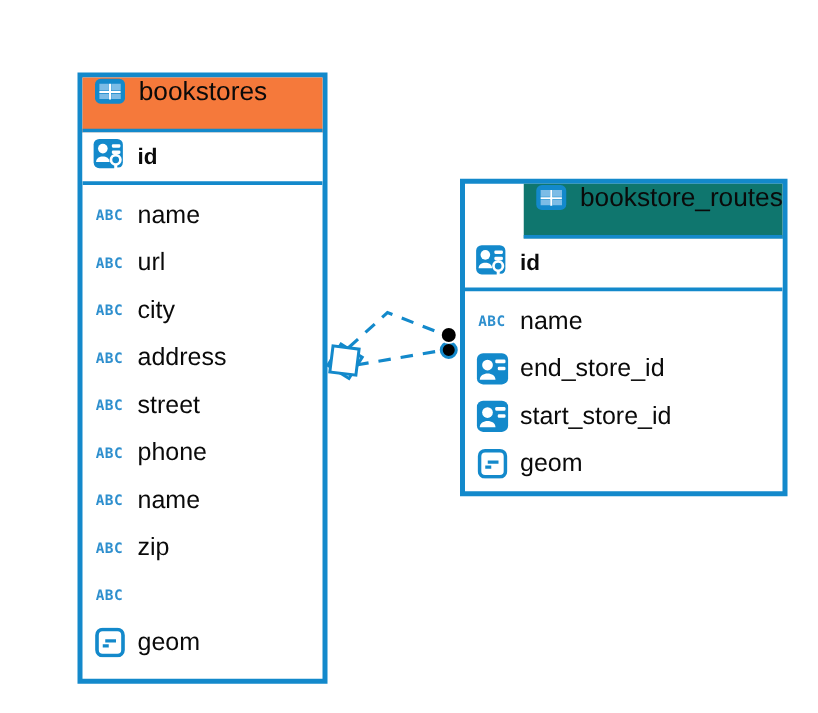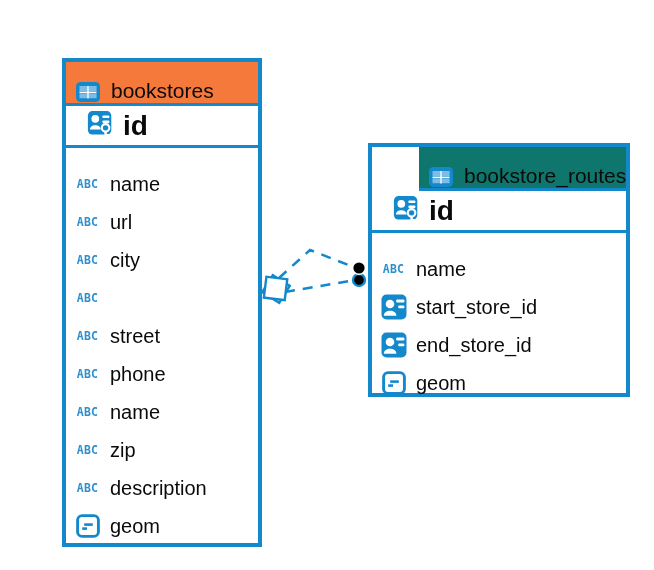--- a/index.html
+++ b/index.html
@@ -22,40 +22,40 @@
     background: #ffffff;
     border: 4px solid #1389CB;
     z-index: 1;
   }
   #tbl-bookstores   { left: 62px;  top: 58px;  width: 200px; height: 489px; }
   #tbl-routes       { left: 368px; top: 143px; width: 262px; height: 254px; }
 
   .hdr {
     height: 44px;
     display: flex;
-    align-items: flex-end;
+    align-items: flex-start;
     gap: 9px;
     padding: 0 7px;
     border-bottom: 3px solid #1389CB;
     font-size: 21px;
     box-sizing: border-box;
   }
   .idrow {
     height: 42px;
     display: flex;
     align-items: center;
     gap: 8px;
-    padding: 0 20px;
+    padding: 0 7px;
     border-bottom: 3px solid #1389CB;
-    font-size: 28px;
+    font-size: 18px;
     font-weight: 700;
     box-sizing: border-box;
     background: #ffffff;
   }
-  .cols { padding: 17px 7px 4px 7px; }
+  .cols { padding: 5px 7px 4px 7px; }
   .colrow {
     height: 38px;
     display: flex;
     align-items: center;
     gap: 8px;
     font-size: 20px;
   }
   .icn { flex: 0 0 auto; display: inline-flex; align-items: center; justify-content: center; width: 29px; }
   .abc {
     flex: 0 0 auto;
@@ -144,40 +144,40 @@
       <div class="colrow">
         <span class="abc">ABC</span>
         <span class="lbl">url</span>
       </div>
       <div class="colrow">
         <span class="abc">ABC</span>
         <span class="lbl">city</span>
       </div>
       <div class="colrow">
         <span class="abc">ABC</span>
+        <span class="lbl">address</span>
       </div>
       <div class="colrow">
         <span class="abc">ABC</span>
         <span class="lbl">street</span>
       </div>
       <div class="colrow">
         <span class="abc">ABC</span>
         <span class="lbl">phone</span>
       </div>
       <div class="colrow">
         <span class="abc">ABC</span>
         <span class="lbl">name</span>
       </div>
       <div class="colrow">
         <span class="abc">ABC</span>
         <span class="lbl">zip</span>
       </div>
       <div class="colrow">
         <span class="abc">ABC</span>
-        <span class="lbl">description</span>
       </div>
       <div class="colrow">
         <span class="icn">
           <svg width="24" height="24">
               <use href="#i-geom"></use>
             </svg>
         </span>
         <span class="lbl">geom</span>
       </div>
     </div>
@@ -204,29 +204,29 @@
       <div class="colrow">
         <span class="abc">ABC</span>
         <span class="lbl">name</span>
       </div>
       <div class="colrow">
         <span class="icn">
           <svg width="26" height="26">
               <use href="#i-fk"></use>
             </svg>
         </span>
-        <span class="lbl">start_store_id</span>
+        <span class="lbl">end_store_id</span>
       </div>
       <div class="colrow">
         <span class="icn">
           <svg width="26" height="26">
               <use href="#i-fk"></use>
             </svg>
         </span>
-        <span class="lbl">end_store_id</span>
+        <span class="lbl">start_store_id</span>
       </div>
       <div class="colrow">
         <span class="icn">
           <svg width="24" height="24">
               <use href="#i-geom"></use>
             </svg>
         </span>
         <span class="lbl">geom</span>
       </div>
     </div>

